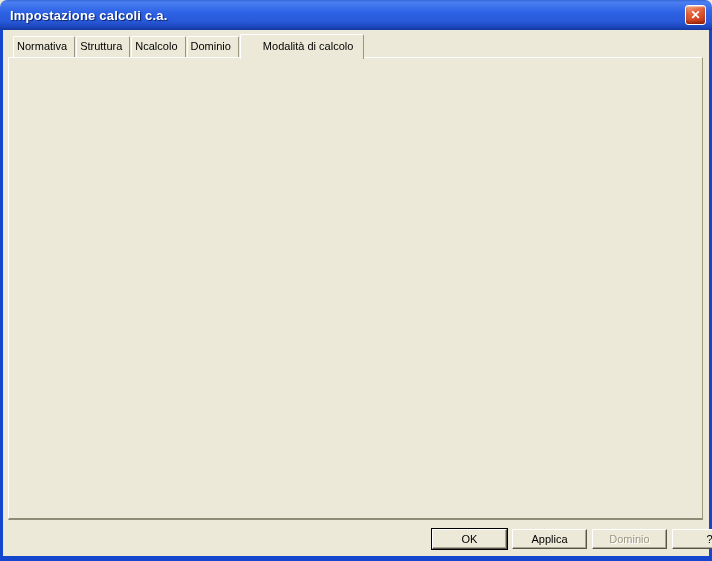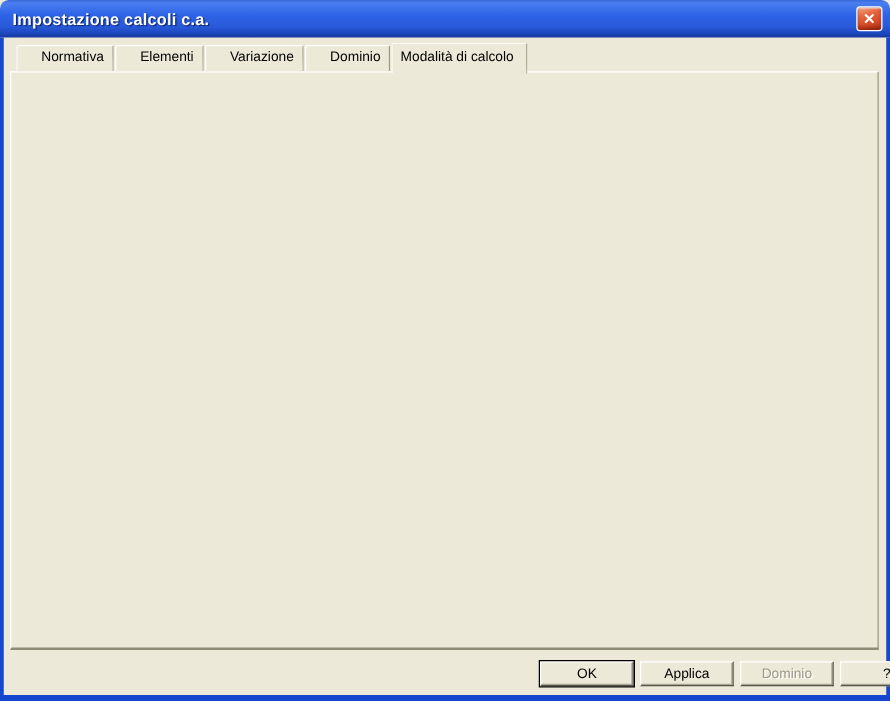--- a/index.html
+++ b/index.html
@@ -30,26 +30,26 @@
     color:#fff; font-weight:bold; font-size:12px; line-height:18px; text-align:center;
     cursor:default;
   }
   .frame-l { position:absolute; left:0; top:30px; bottom:0; width:3px; background:#1547CE; }
   .frame-r { position:absolute; right:0; top:30px; bottom:0; width:3px; background:#1547CE; }
   .frame-b { position:absolute; left:0; bottom:0; width:712px; height:5px; background:#1547CE; }
 
   
   .tabs { position:absolute; left:13px; top:36px; display:flex; z-index:3; }
   .tab {
-    height:21px; padding:3px 7px 0 19px; background:#ECE9D8;
+    height:21px; padding:3px 7px 0 3px; background:#ECE9D8;
     border-top:1px solid #FFF; border-left:1px solid #FFF; border-right:1px solid #9A977F;
     border-radius:2px 2px 0 0; margin-right:1px; white-space:nowrap; cursor:default;
   }
   .tab.active {
-    height:25px; margin-top:-2px; padding:5px 10px 0 6px; z-index:4; position:relative;
+    height:25px; margin-top:-2px; padding:5px 10px 0 22px; z-index:4; position:relative;
   }
   .tabpage {
     position:absolute; left:8px; top:57px; width:695px; height:463px;
     border-top:1px solid #FFF; border-left:1px solid #FFF;
     border-right:1px solid #9A977F; border-bottom:2px solid #8E8B77;
     background:#ECE9D8; z-index:2;
   }
 
   
   .group {
@@ -113,22 +113,22 @@
   </div>
   <div class="close-btn">
     <span>✕</span>
   </div>
   <div class="frame-l"></div>
   <div class="frame-r"></div>
   <div class="frame-b"></div>
 
   <div class="tabs">
     <div class="tab">Normativa</div>
-    <div class="tab">Elementi</div>
-    <div class="tab">Variazione</div>
+    <div class="tab">Struttura</div>
+    <div class="tab">Ncalcolo</div>
     <div class="tab">Dominio</div>
     <div class="tab active">Modalità di calcolo</div>
   </div>
 
   <div class="tabpage"></div>
 
   <div class="group" style="left:37px; top:90px; width:270px; height:94px;">
     <span class="group-label">Traslazione diagramma momenti</span>
   </div>
   <div class="cb" style="left:43px; top:122px;">

